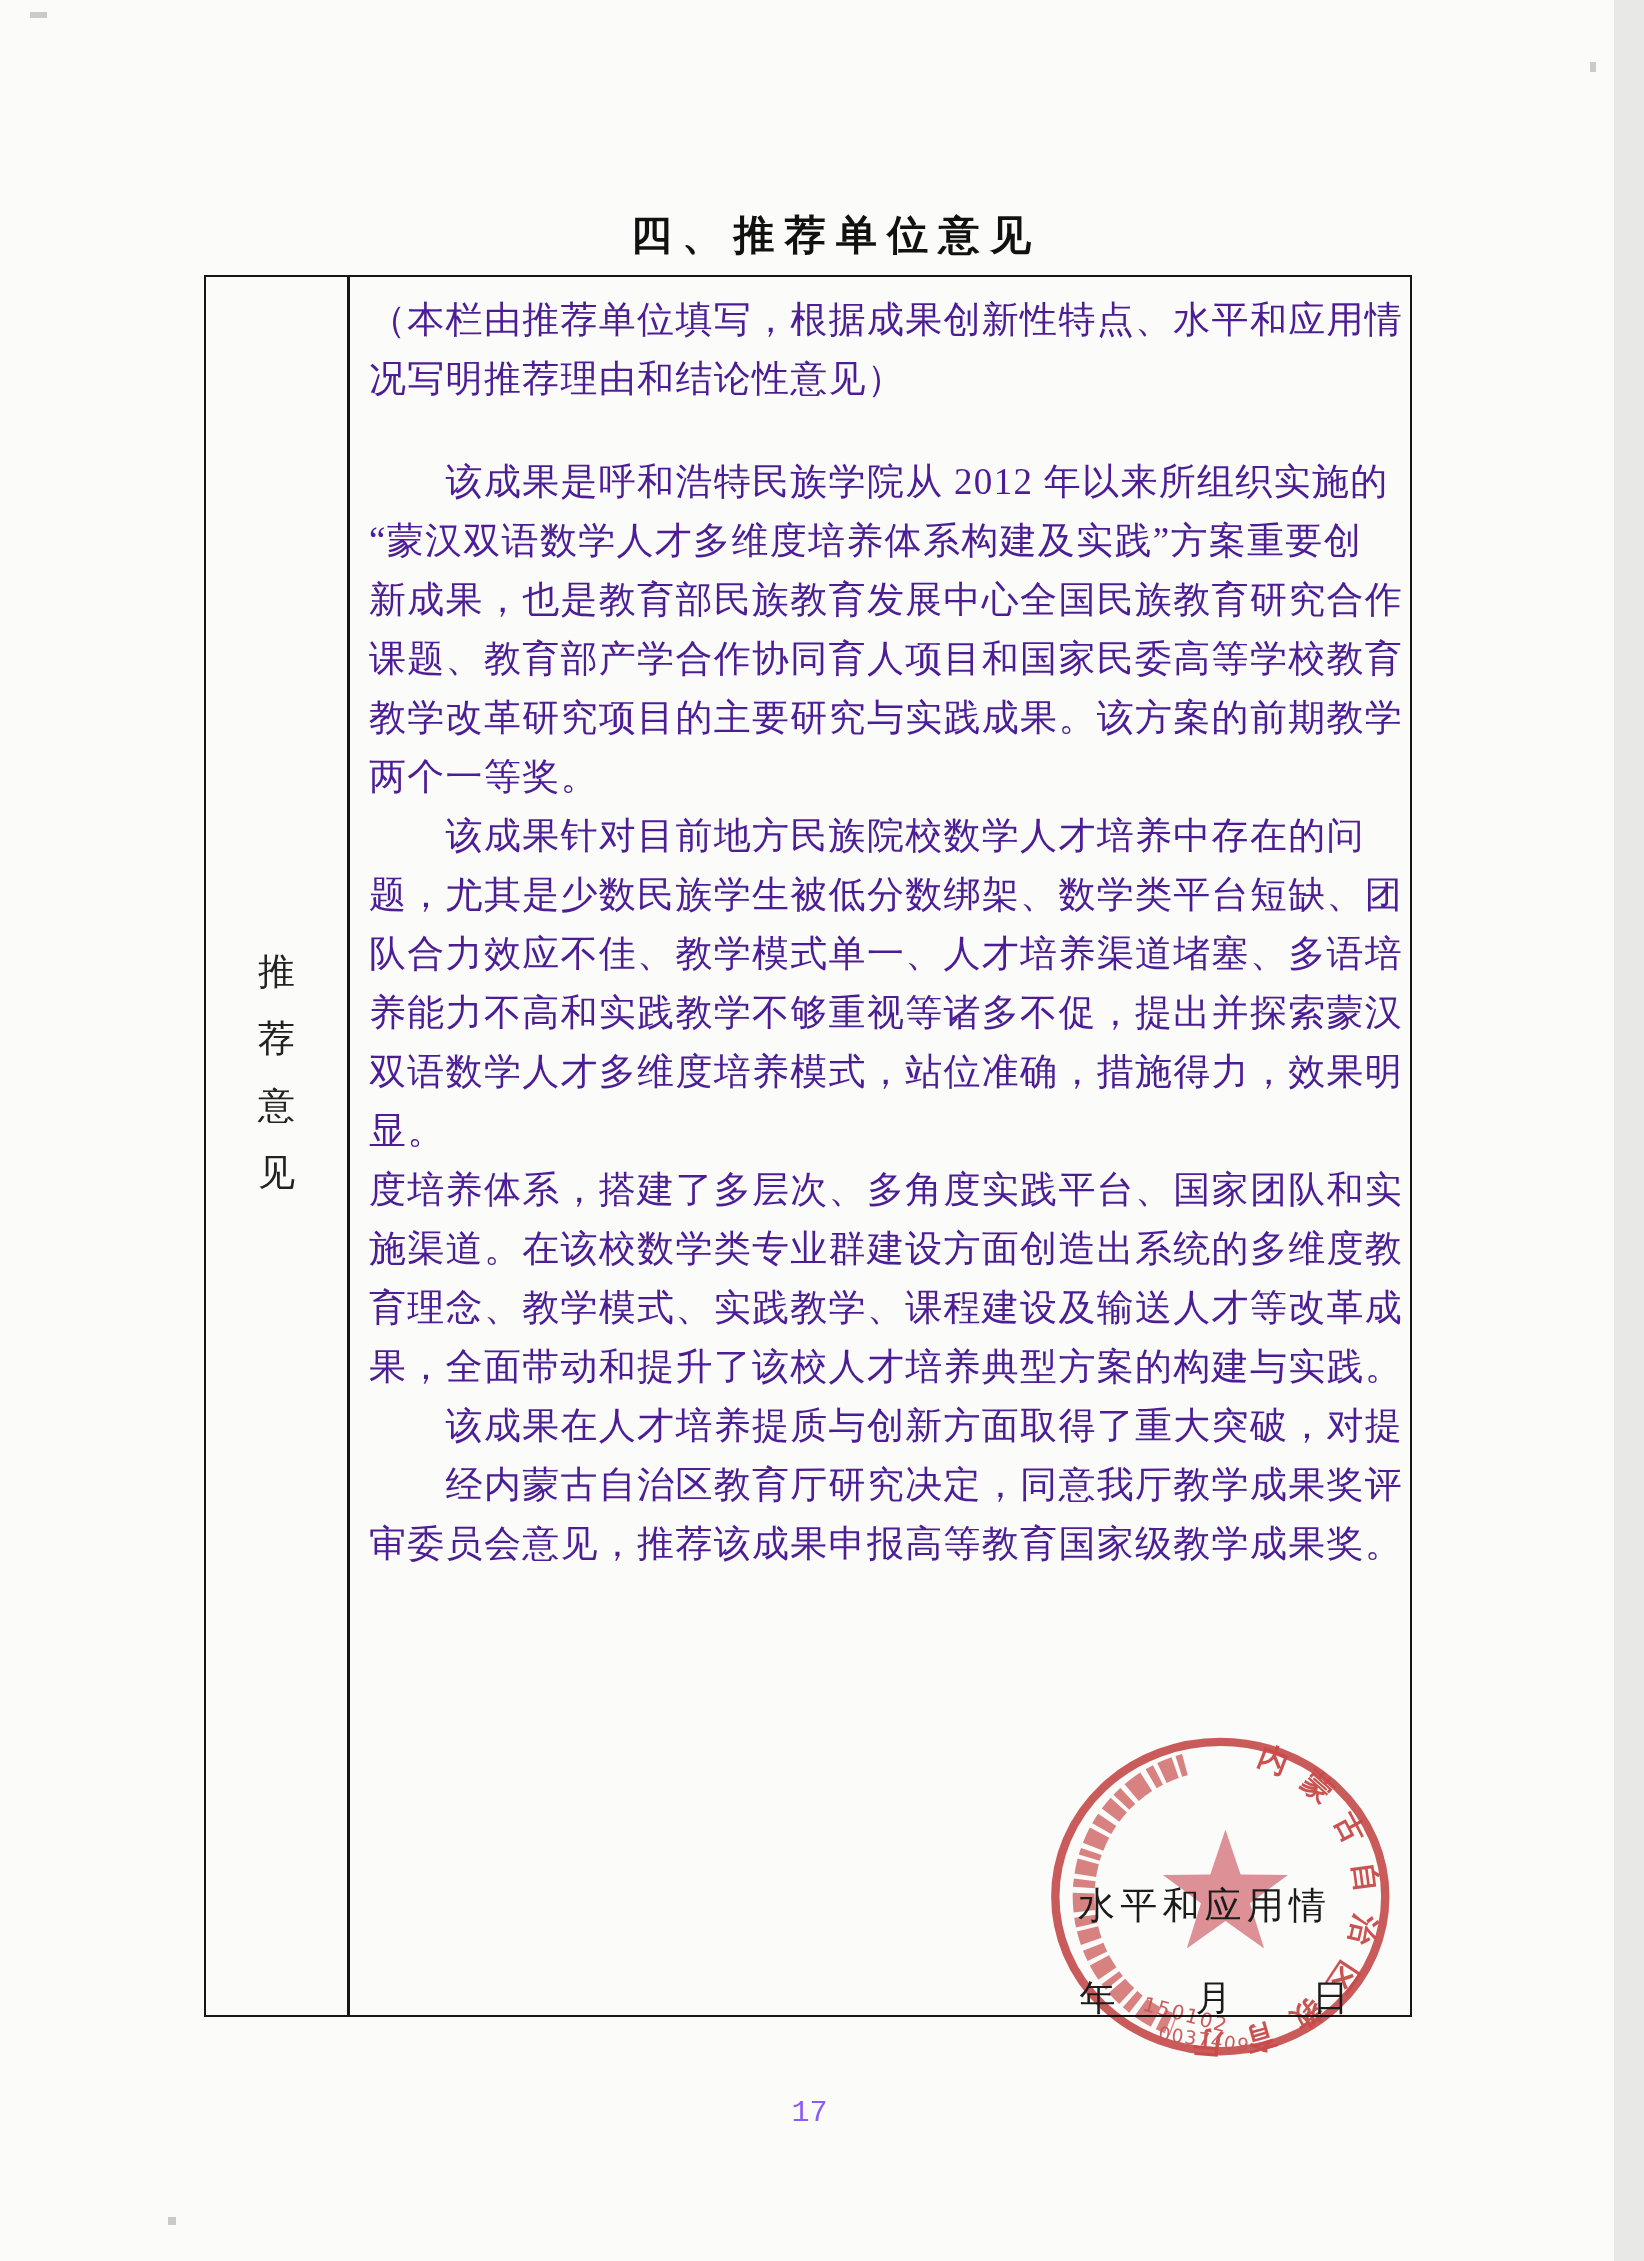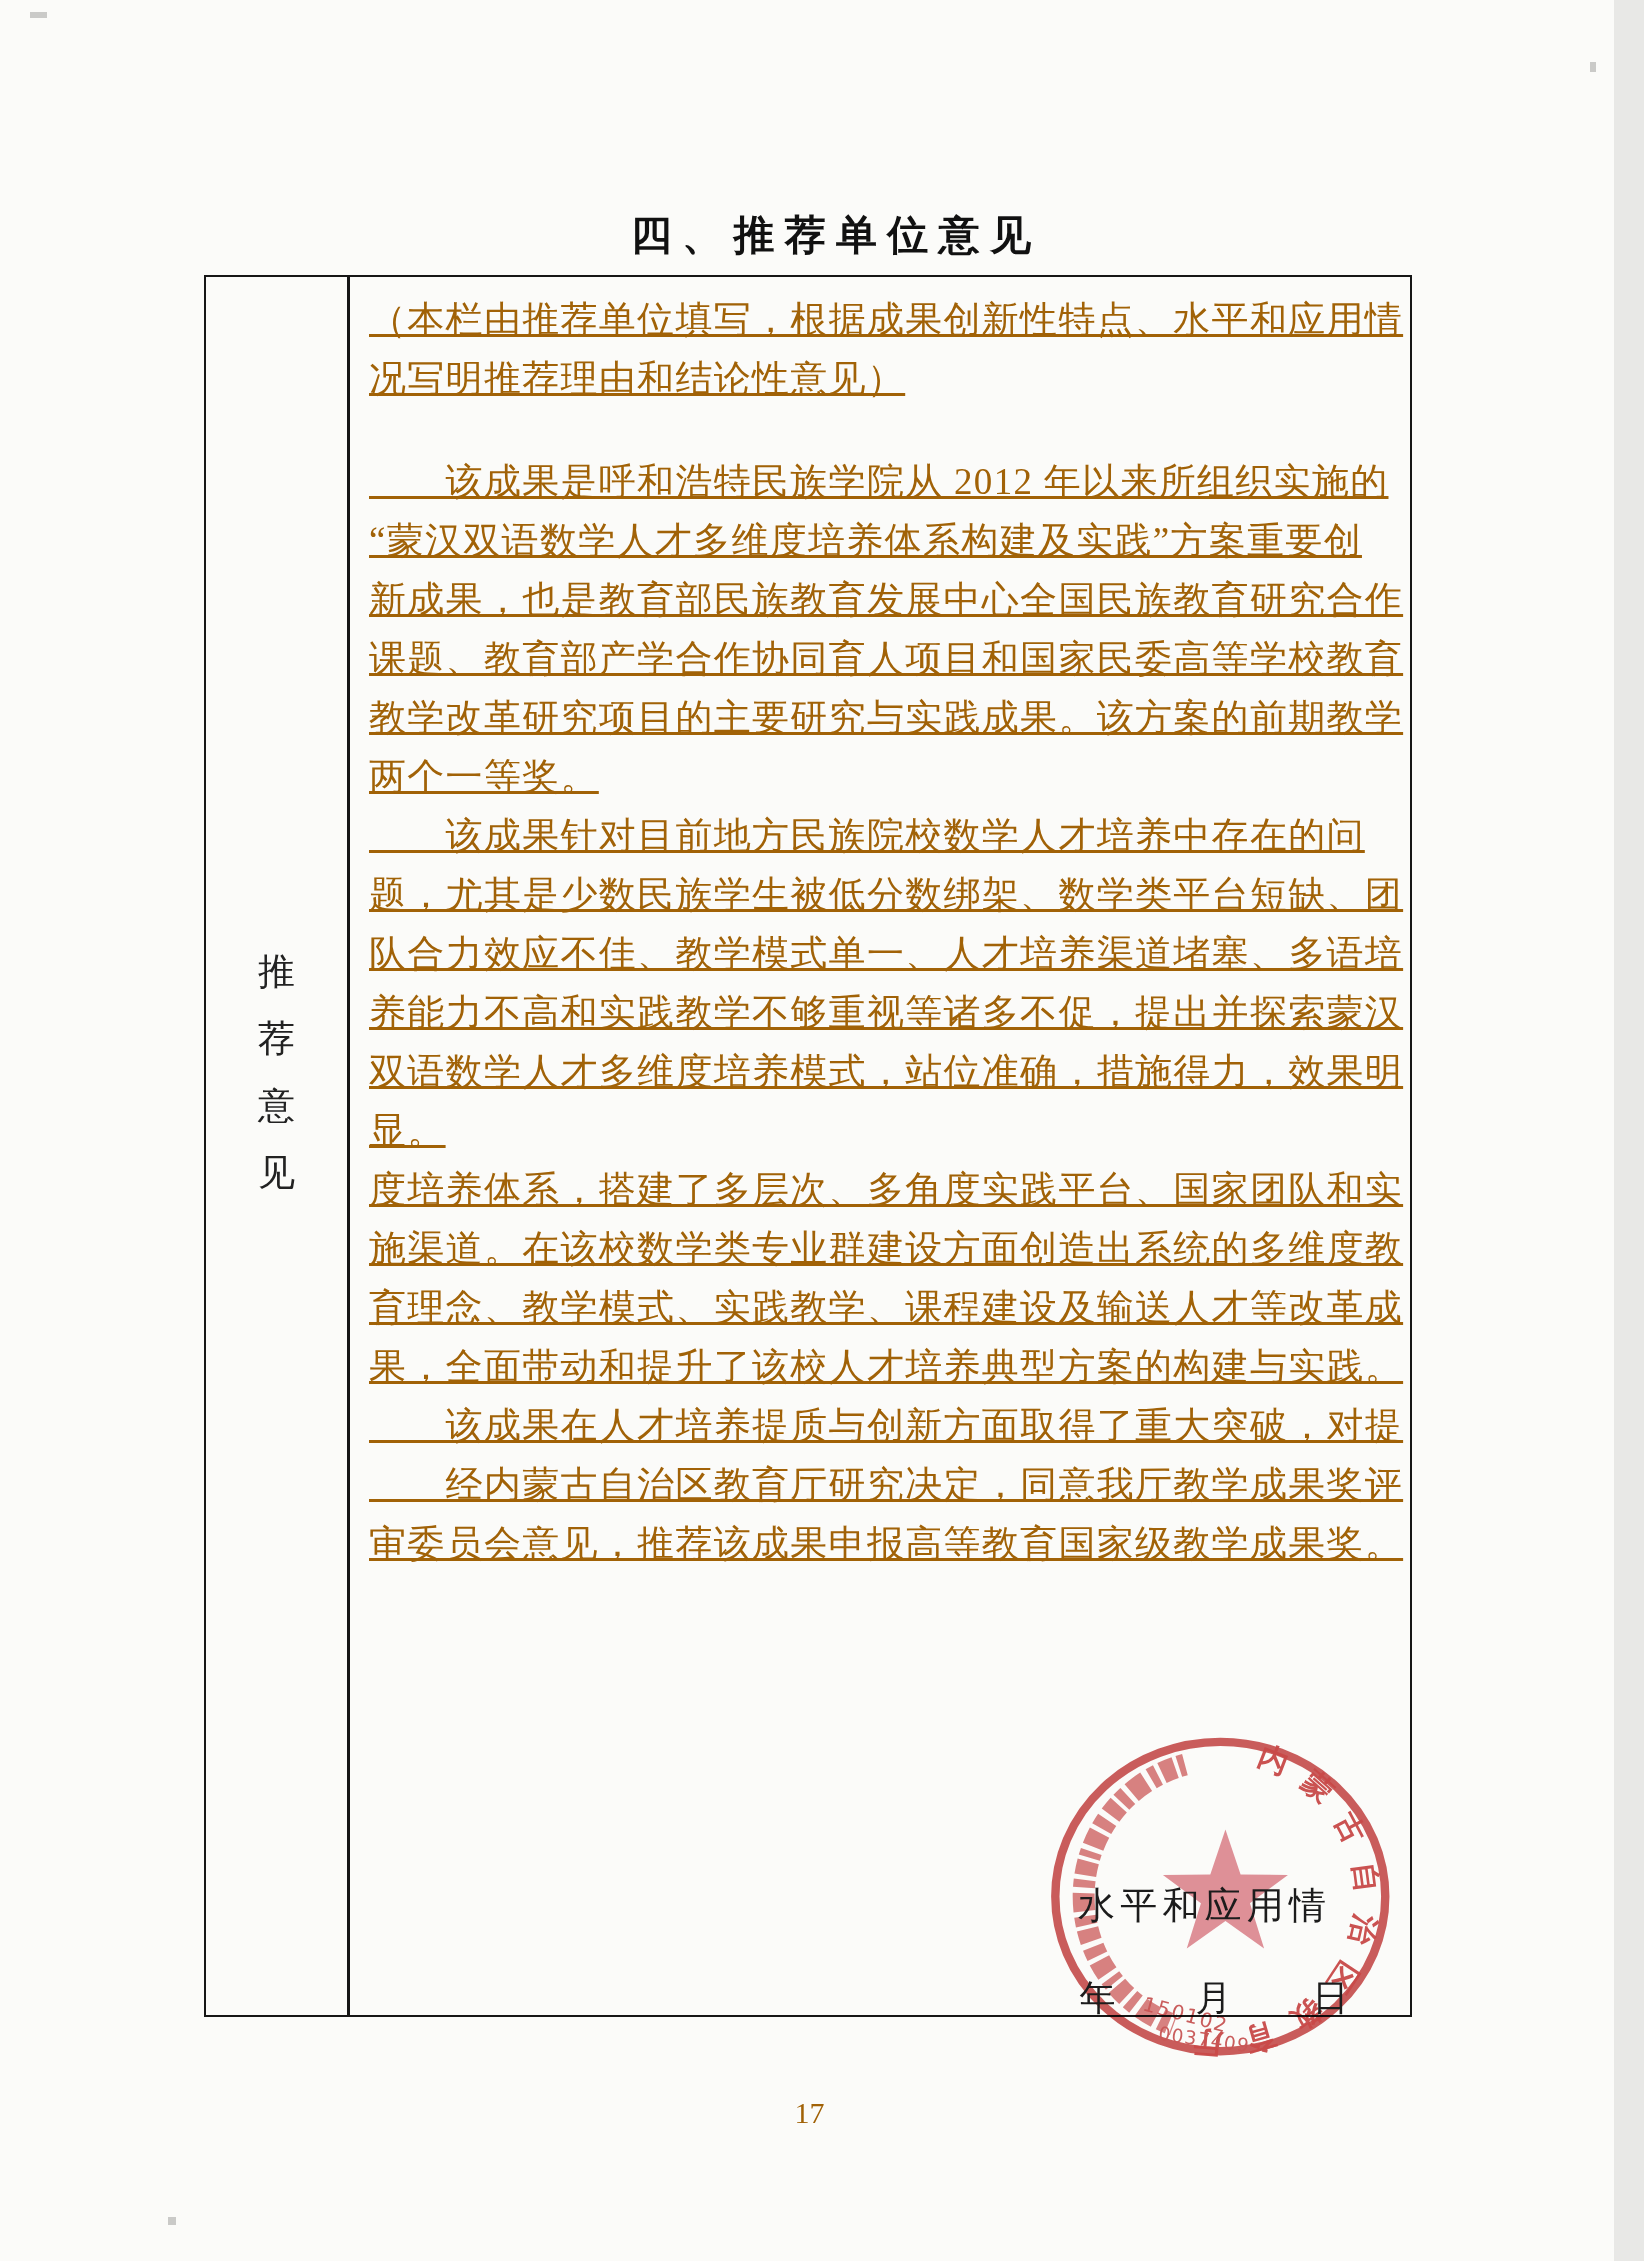--- a/index.html
+++ b/index.html
@@ -46,22 +46,21 @@
   .cell-content{
     position:absolute;
     left:163px;top:13px;
     width:1048px;
   }
   .tline{
     font-size:37px;
     line-height:59px;
     letter-spacing:1.3px;
     white-space:pre;
-    color:#a16207;
-    text-decoration:underline;
+    color:#4c1d95;
   }
   .para-gap{height:44px;}
   
   .seal-svg{
     position:absolute;
     left:1045px;top:1734px;
     width:348px;height:329px;
     mix-blend-mode:multiply;
     pointer-events:none;
   }
@@ -83,21 +82,22 @@
   }
   .date-year{left:1077px;}
   .date-month{left:1193px;}
   .date-day{left:1310px;}
   .page-number{
     position:absolute;
     left:745px;top:2096px;
     width:129px;
     text-align:center;
     font-size:30px;
-    color:#a16207;
+    color:#8b5cf6;
+    font-family:Liberation Mono, monospace;
   }
   .speck{position:absolute;background:#9a9a98;opacity:.5;}
 </style>
 </head>
 <body>
 
 <div class="page">
 
   <div class="doc-title">四、推荐单位意见</div>
 

